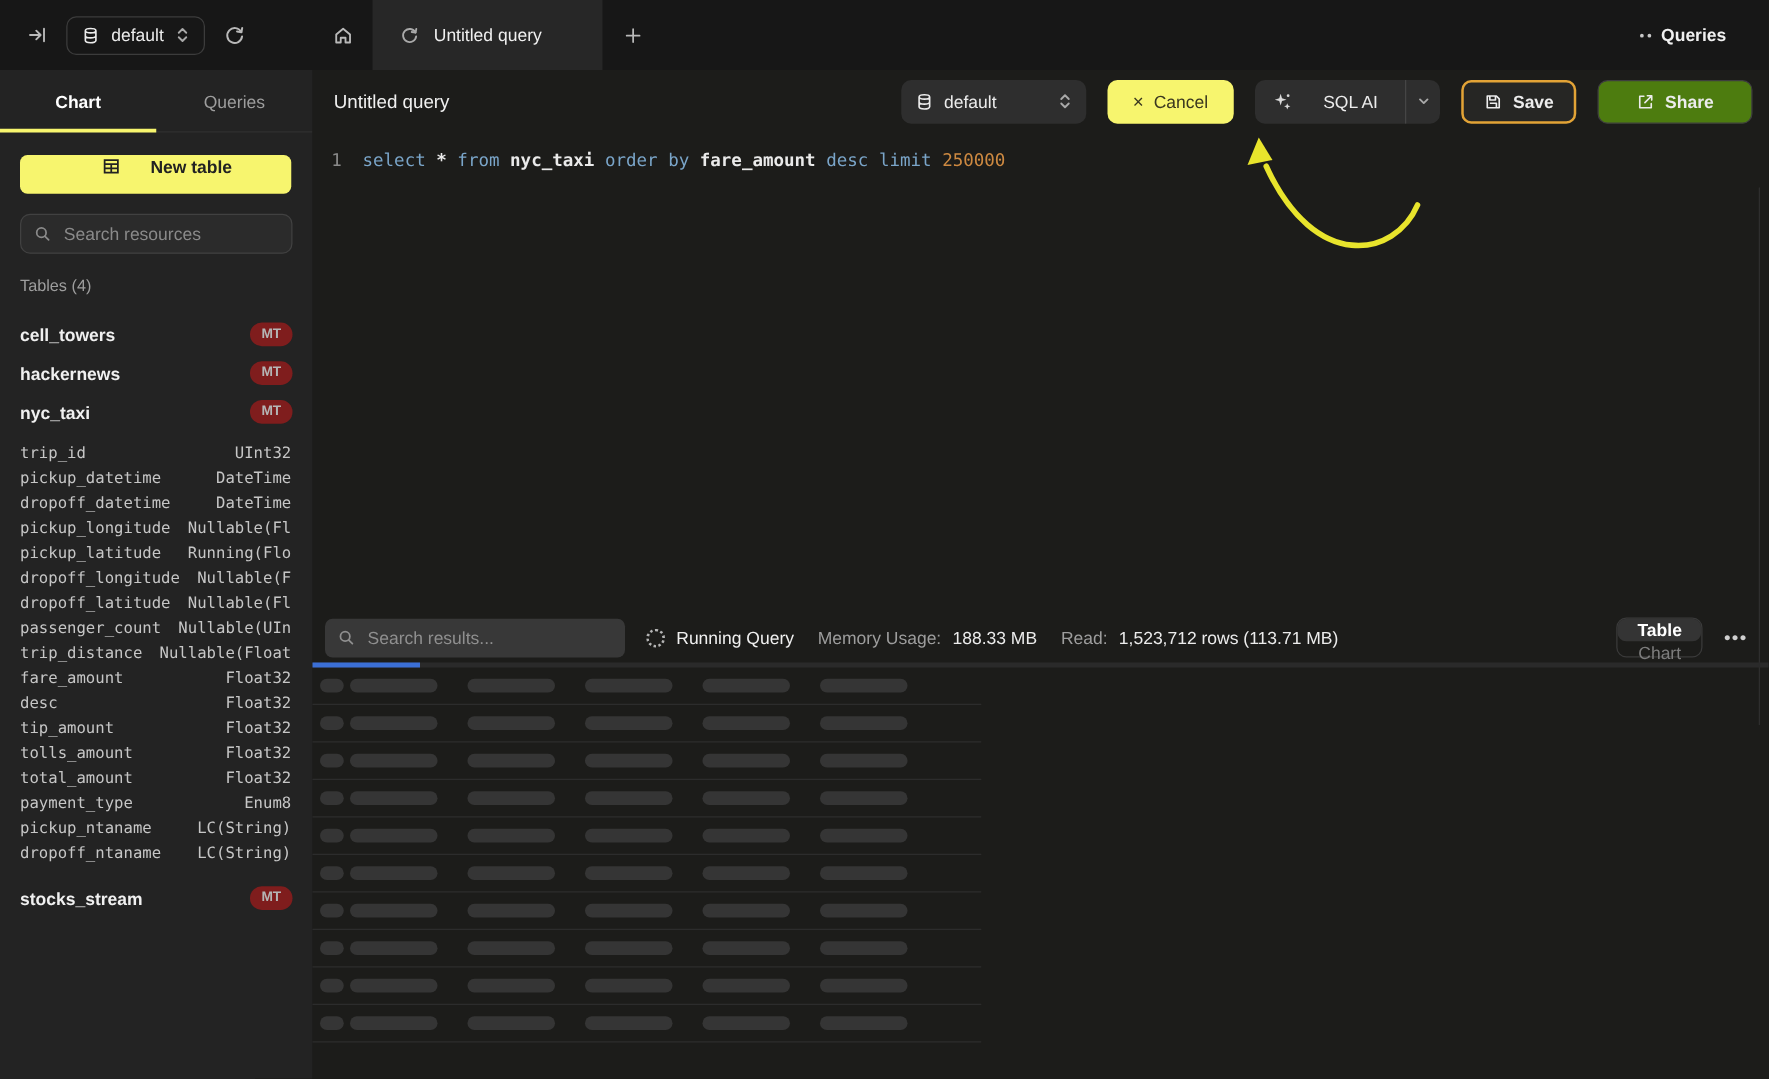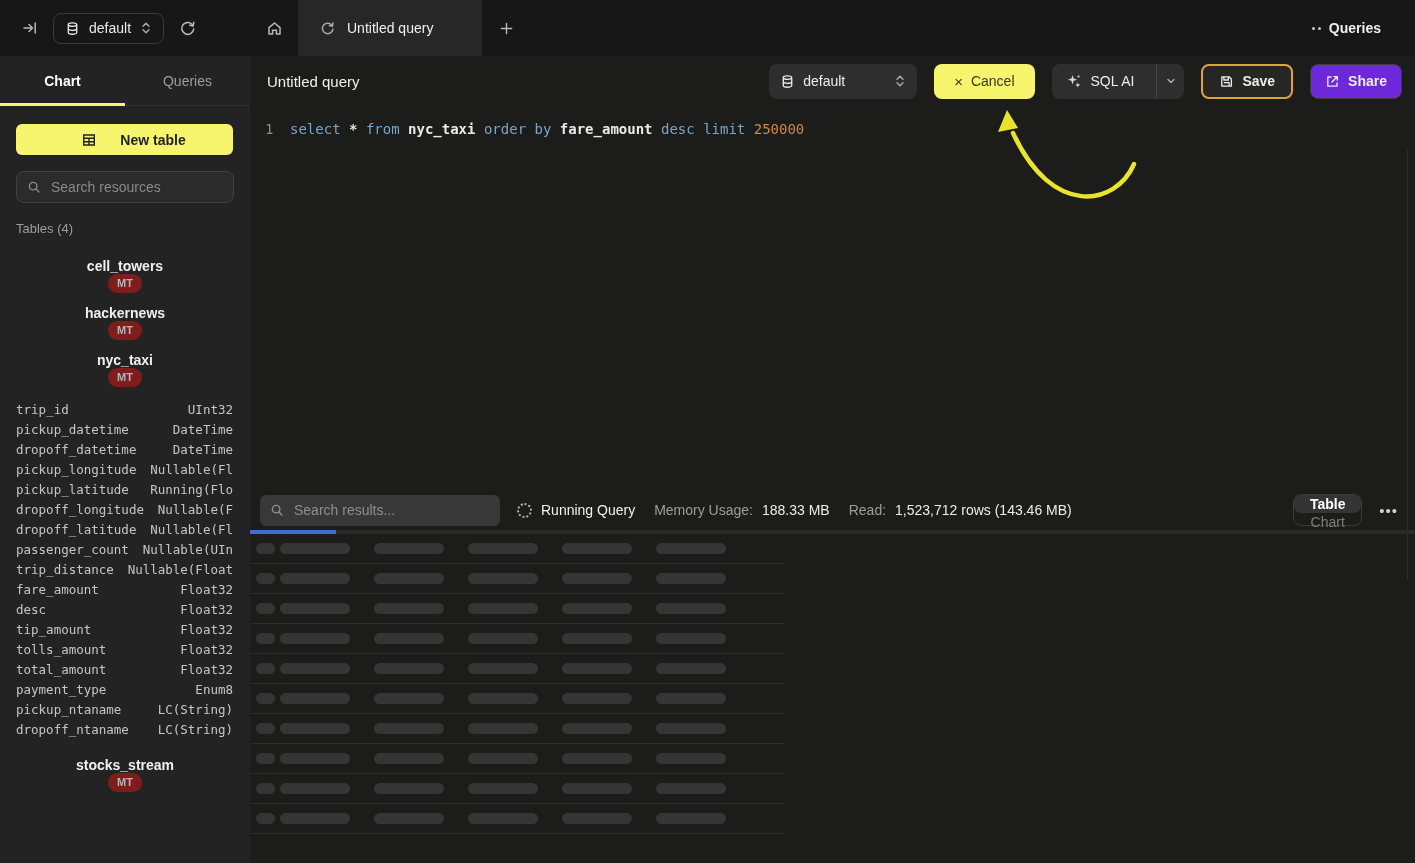--- a/index.html
+++ b/index.html
@@ -23,46 +23,46 @@
   .queries-link { margin-left:auto; margin-right:28px; display:flex; align-items:center; gap:8px; color:#f0f0f0; font-weight:600; font-size:14px; cursor:pointer; background:none; border:none; font-family:inherit; }
   .dots-icon { display:flex; gap:3px; }
   .dots-icon i { width:3px; height:3px; border-radius:50%; background:#c9c9c9; }
 
   
   .sidebar { position:absolute; top:56px; left:0; width:250px; bottom:0; background:#232323; overflow:hidden; }
   .side-tabs { display:flex; height:50px; border-bottom:1px solid #313131; }
   .side-tab { flex:1; display:flex; align-items:center; justify-content:center; font-size:14px; color:#9d9d9d; cursor:pointer; position:relative; background:none; border:none; font-family:inherit; }
   .side-tab.active { color:#ffffff; font-weight:600; }
   .side-tab.active::after { content:""; position:absolute; left:0; right:0; bottom:-1px; height:3px; background:var(--accent-yellow,#f7f56e); }
-  .new-table-btn { margin:18px 16px 0; width:217px; height:31px; background:var(--accent-yellow,#f7f56e); border:none; border-radius:6px; display:flex; align-items:center; justify-content:center; gap:23px; font-size:14px; font-weight:600; color:#222222; cursor:pointer; font-family:inherit;padding-left:24px; }
+  .new-table-btn { margin:18px 16px 0; width:217px; height:31px; background:var(--accent-yellow,#f7f56e); border:none; border-radius:6px; display:flex; align-items:flex-start; justify-content:center; gap:23px; font-size:14px; font-weight:600; color:#222222; cursor:pointer; font-family:inherit;padding-left:24px; }
   .side-search { margin:16px 16px 0; height:32px; background:#2b2b2b; border:1px solid #414141; border-radius:8px; display:flex; align-items:center; gap:8px; padding:0 10px; }
   .side-search input { background:transparent; border:none; outline:none; color:#d0d0d0; font-size:14px; width:100%; font-family:Liberation Sans, sans-serif; }
   .side-search input::placeholder { color:#8a8a8a; }
   .section-label { margin:18px 16px 16px; color:#9d9d9d; font-size:13px; }
-  .tbl-row { display:flex; align-items:center; justify-content:space-between; padding:6px 16px; cursor:pointer;flex-direction:column; }
+  .tbl-row { display:flex; align-items:center; justify-content:space-between; padding:6px 16px; cursor:pointer; }
   .tbl-name { font-size:14px; font-weight:600; color:#f0f0f0; }
   .mt-badge { background:#7f1d1d; color:#b5b5b5; font-size:11px; font-weight:600; border-radius:11px; padding:4px 9px; line-height:1; }
   .tbl-engine { padding:1px 16px 6px; color:#9d9d9d; font-size:12.5px; }
   .cols { padding:6px 17px 12px 16px; font-family:"DejaVu Sans Mono", monospace; font-size:12.5px; color:#c6c6c6; }
   .col-row { display:flex; justify-content:space-between; align-items:center; height:20px; }
 
   
   .main { position:absolute; left:250px; top:56px; right:0; bottom:0; background:#1c1c1a; }
   .main-header { height:50px; display:flex; align-items:center; padding:0 13px 0 17px; }
   .main-title { font-size:15px; color:#f0f0f0; }
   .header-actions { margin-left:auto; display:flex; align-items:center; gap:17px; }
   .btn { height:35px; display:flex; align-items:center; gap:8px; border-radius:8px; font-size:14px; cursor:pointer; font-family:inherit; border:none; background:#2e2e2e; color:#ececec; }
   .btn-db { width:148px; padding:0 11px; }
   .btn-db .chev { margin-left:auto; }
   .btn-cancel { background:var(--accent-yellow,#f7f56e); color:#3a371f; padding:0 20px; }
   .btn-sqlai { padding:0; overflow:hidden; }
-  .sqlai-main { display:flex; align-items:center; gap:9px; padding:0 14px; height:100%; }
+  .sqlai-main { display:flex; align-items:center; gap:25px; padding:0 14px; height:100%; }
   .sqlai-chev { width:28px; height:100%; display:flex; align-items:center; justify-content:center; border-left:1px solid #454545; }
   .btn-save { background:#262624; border:2px solid var(--save-border,#e2a336); padding:0 16px; font-weight:600; }
-  .btn-share { background:#6d28d9; border:1px solid #3e3e3e; padding:0 14px; font-weight:600;align-items:center; }
+  .btn-share { background:#4d7c0f; border:1px solid #3e3e3e; padding:0 30px; font-weight:600;align-items:center; }
 
   
   .editor { position:relative; height:384px; }
   .code-line { display:flex; align-items:baseline; padding-top:14px; font-family:"DejaVu Sans Mono", monospace; font-size:14px; line-height:18px; cursor:text; }
   .gutter { width:23px; padding-left:15px; color:#8a8a8a; flex:none; }
   .code-text { padding-left:17px; white-space:pre; }
   .tok-keyword { color:var(--keyword,#7aa5c9); }
   .tok-identifier { color:#eaeaea; font-weight:bold; }
   .tok-operator { color:#eaeaea; font-weight:bold; }
   .tok-number { color:var(--number,#cd8941); }
@@ -342,21 +342,21 @@
               <path d="M10.3 10.3 L13.6 13.6"></path>
             </svg>
         </span>
         <input placeholder="Search results..." style="">
       </div>
       <span class="spinner"></span>
       <span class="status-text">Running Query</span>
       <span class="stat-label">Memory Usage:</span>
       <span class="stat-value">188.33 MB</span>
       <span class="stat-label">Read:</span>
-      <span class="stat-value">1,523,712 rows (143.46 MB)</span>
+      <span class="stat-value">1,523,712 rows (113.71 MB)</span>
       <div class="seg-group" id="view-toggle">
           <button class="seg active">Table</button>
           <button class="seg">Chart</button>
         </div>
       <button class="ellipsis-btn">•••</button>
     </div>
     <div class="progress-track">
       <div class="progress-fill"></div>
     </div>
     <div id="skeleton">

